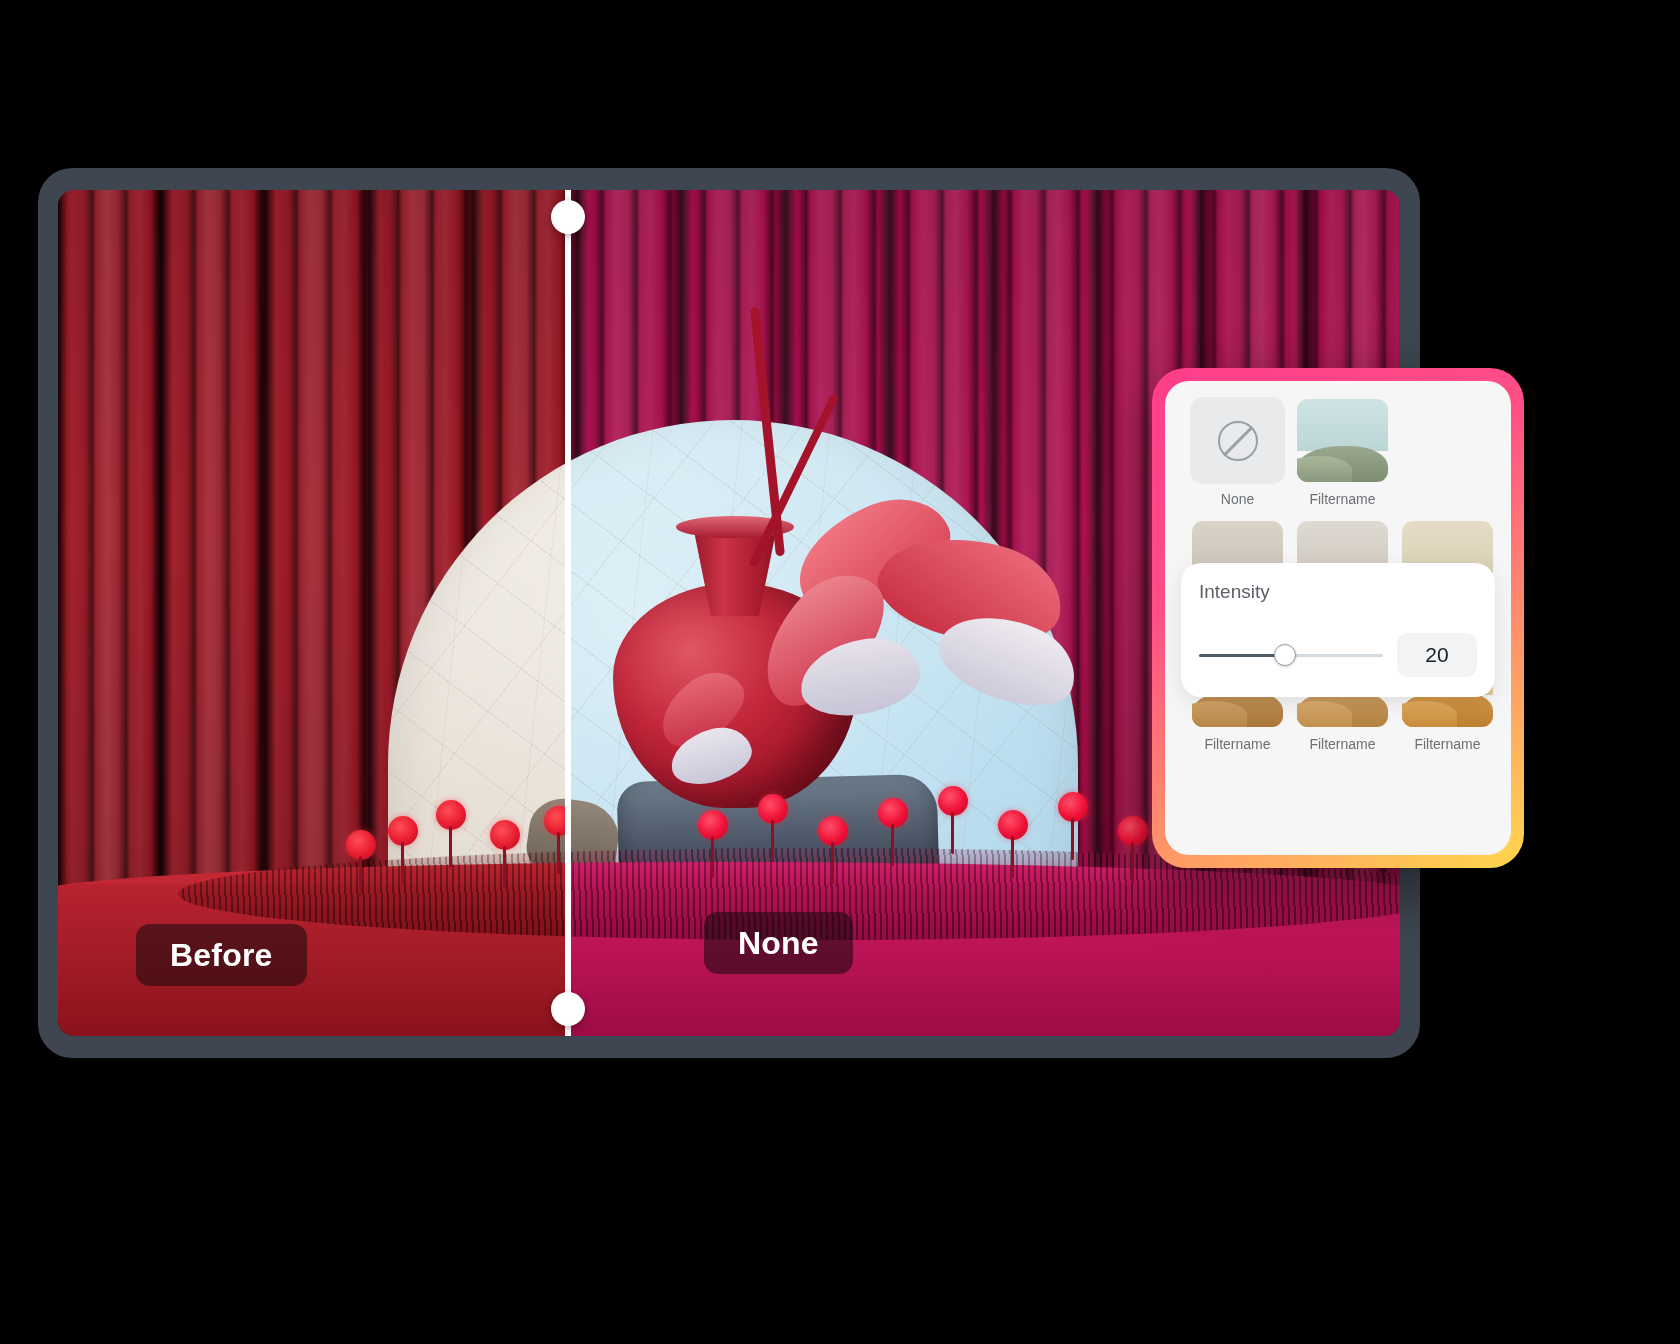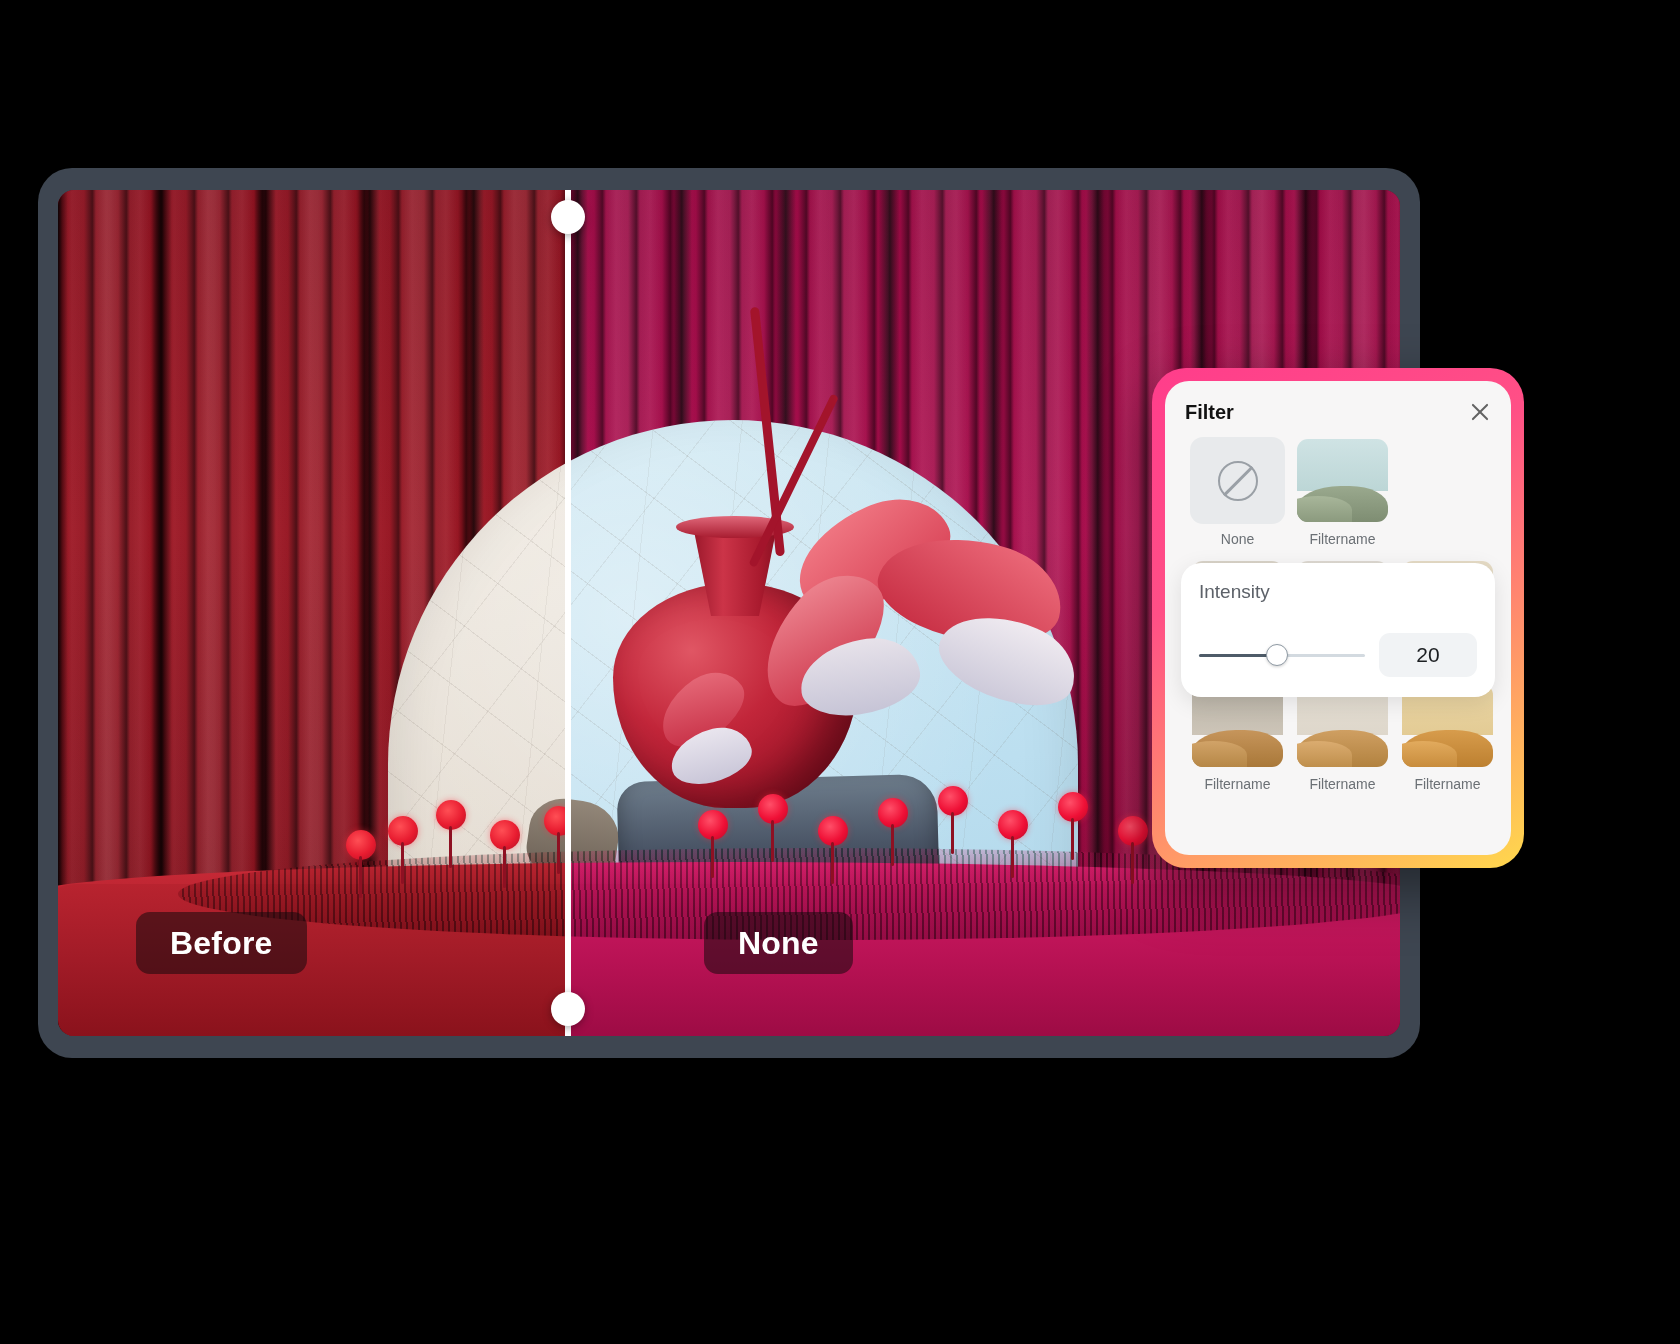--- a/index.html
+++ b/index.html
@@ -180,21 +180,21 @@
 
   
   .badge {
     position:absolute; z-index:25;
     height:62px; display:flex; align-items:center; padding:0 34px;
     border-radius:14px;
     background: rgba(22,10,12,0.55);
     color:#fff; font-size:32px; font-weight:bold;
     letter-spacing:.2px;
   }
-  .badge-before { left:78px; bottom:62px; }
+  .badge-before { left:78px; bottom:50px; }
   .badge-after  { left:646px; bottom:62px; }
 
   
   .panel-glow {
     position:absolute; left:1152px; top:368px;
     width:372px; height:500px;
     border-radius:34px;
     background: linear-gradient(150deg,#ff3d8b 0%, #ff4f86 35%, #ffd84d 100%);
     padding:13px;
     box-shadow: 0 22px 60px rgba(0,0,0,.45);
@@ -291,21 +291,21 @@
   }
   .slider-fill {
     position:absolute; left:0; height:3px; border-radius:3px; background:#4e5b68; width:47%;
   }
   .slider-knob {
     position:absolute; left:47%; width:22px; height:22px; margin-left:-11px;
     border-radius:50%; background:#fff; border:1.6px solid #8f9aa4;
     box-shadow:0 1px 3px rgba(0,0,0,.18); cursor:pointer;
   }
   .intensity-value {
-    width:98px; height:44px; border-radius:11px; background:#f1f3f5;
+    width:80px; height:44px; border-radius:11px; background:#f1f3f5;
     display:flex; align-items:center; justify-content:center;
     font-size:21px; color:#1c1f22;
   }
 
   .grid-row2 { margin-top:12px; }
   .grid-row3 { margin-top:12px; }
 </style>
 </head>
 <body>
 
@@ -398,24 +398,20 @@
       <div class="badge badge-after">
         <span>None</span>
       </div>
 
     </div>
   </div>
 
   <div class="panel-glow">
     <div class="panel">
 
-      <div class="panel-head">
-        <div class="panel-title">Filter</div>
-        <div class="close-btn"></div>
-      </div>
 
       <div class="filter-grid">
 
         <div class="filter-cell">
           <div class="thumb none-thumb">
             <div class="no-icon"></div>
           </div>
           <div class="cell-label">None</div>
         </div>
 

